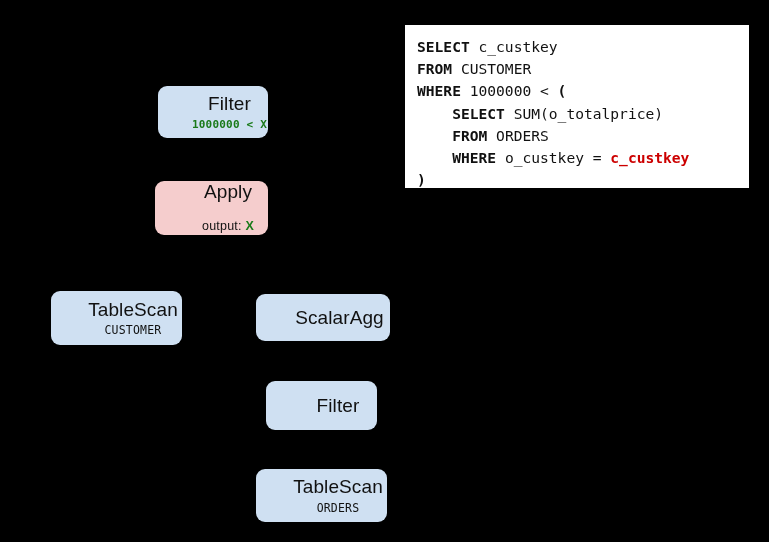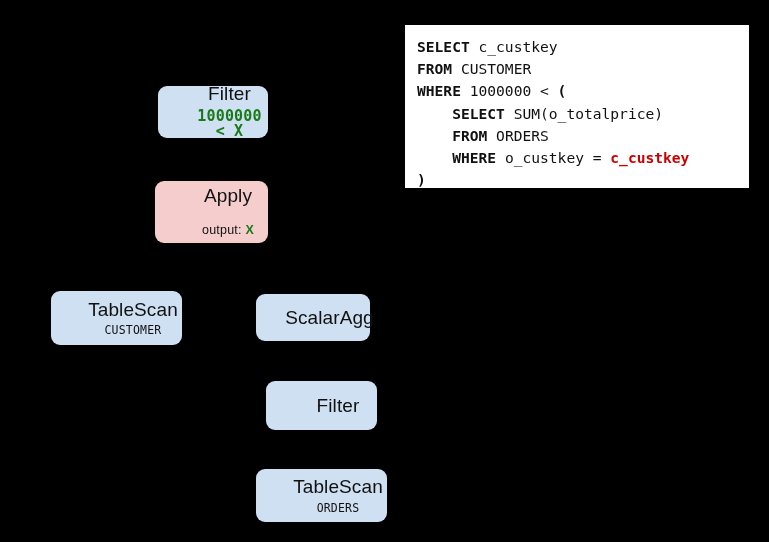--- a/index.html
+++ b/index.html
@@ -38,21 +38,21 @@
   .node .sub {
     font-family: "DejaVu Sans Mono", monospace;
     font-size: 11.5px;
     color: #111111;
     margin-top: 5px;
     letter-spacing: 0.2px;
   }
   .node .sub.green {
     color: #1a7a1a;
     font-weight: bold;
-    font-size: 15px;
+    font-size: 11px;
   }
   .node .sub .accent {
     color: #1a7a1a;
     font-weight: bold;
   }
   .node .sub.mixed {
     font-family: "Liberation Sans", sans-serif;
     font-size: 12.5px;
     font-weight: normal;
     color: #111111;
@@ -77,29 +77,29 @@
 </head>
 <body>
 
 <div id="canvas" style="width: 769px; height: 542px; background: rgb(0, 0, 0);">
 
   <div id="plan-nodes">
       <div class="node" style="left: 158px; top: 86px; width: 110px; height: 52px; background: rgb(207, 224, 242);">
         <div class="title">Filter</div>
         <div class="sub green">1000000 &lt; X</div>
       </div>
-      <div class="node" style="left: 155px; top: 181px; width: 113px; height: 62px; background: rgb(245, 205, 205);">
+      <div class="node" style="left: 155px; top: 181px; width: 113px; height: 54px; background: rgb(245, 205, 205);">
         <div class="title">Apply</div>
         <div class="sub mixed"><span>output:</span> <span class="accent">X</span></div>
       </div>
       <div class="node" style="left: 51px; top: 291px; width: 131px; height: 54px; background: rgb(207, 224, 242);">
         <div class="title">TableScan</div>
         <div class="sub">CUSTOMER</div>
       </div>
-      <div class="node" style="left: 256px; top: 294px; width: 114px; height: 47px; background: rgb(207, 224, 242);">
+      <div class="node" style="left: 256px; top: 294px; width: 134px; height: 47px; background: rgb(207, 224, 242);">
         <div class="title">ScalarAgg</div>
       </div>
       <div class="node" style="left: 266px; top: 381px; width: 111px; height: 49px; background: rgb(207, 224, 242);">
         <div class="title">Filter</div>
       </div>
       <div class="node" style="left: 256px; top: 469px; width: 131px; height: 53px; background: rgb(207, 224, 242);">
         <div class="title">TableScan</div>
         <div class="sub">ORDERS</div>
       </div>
     </div>

